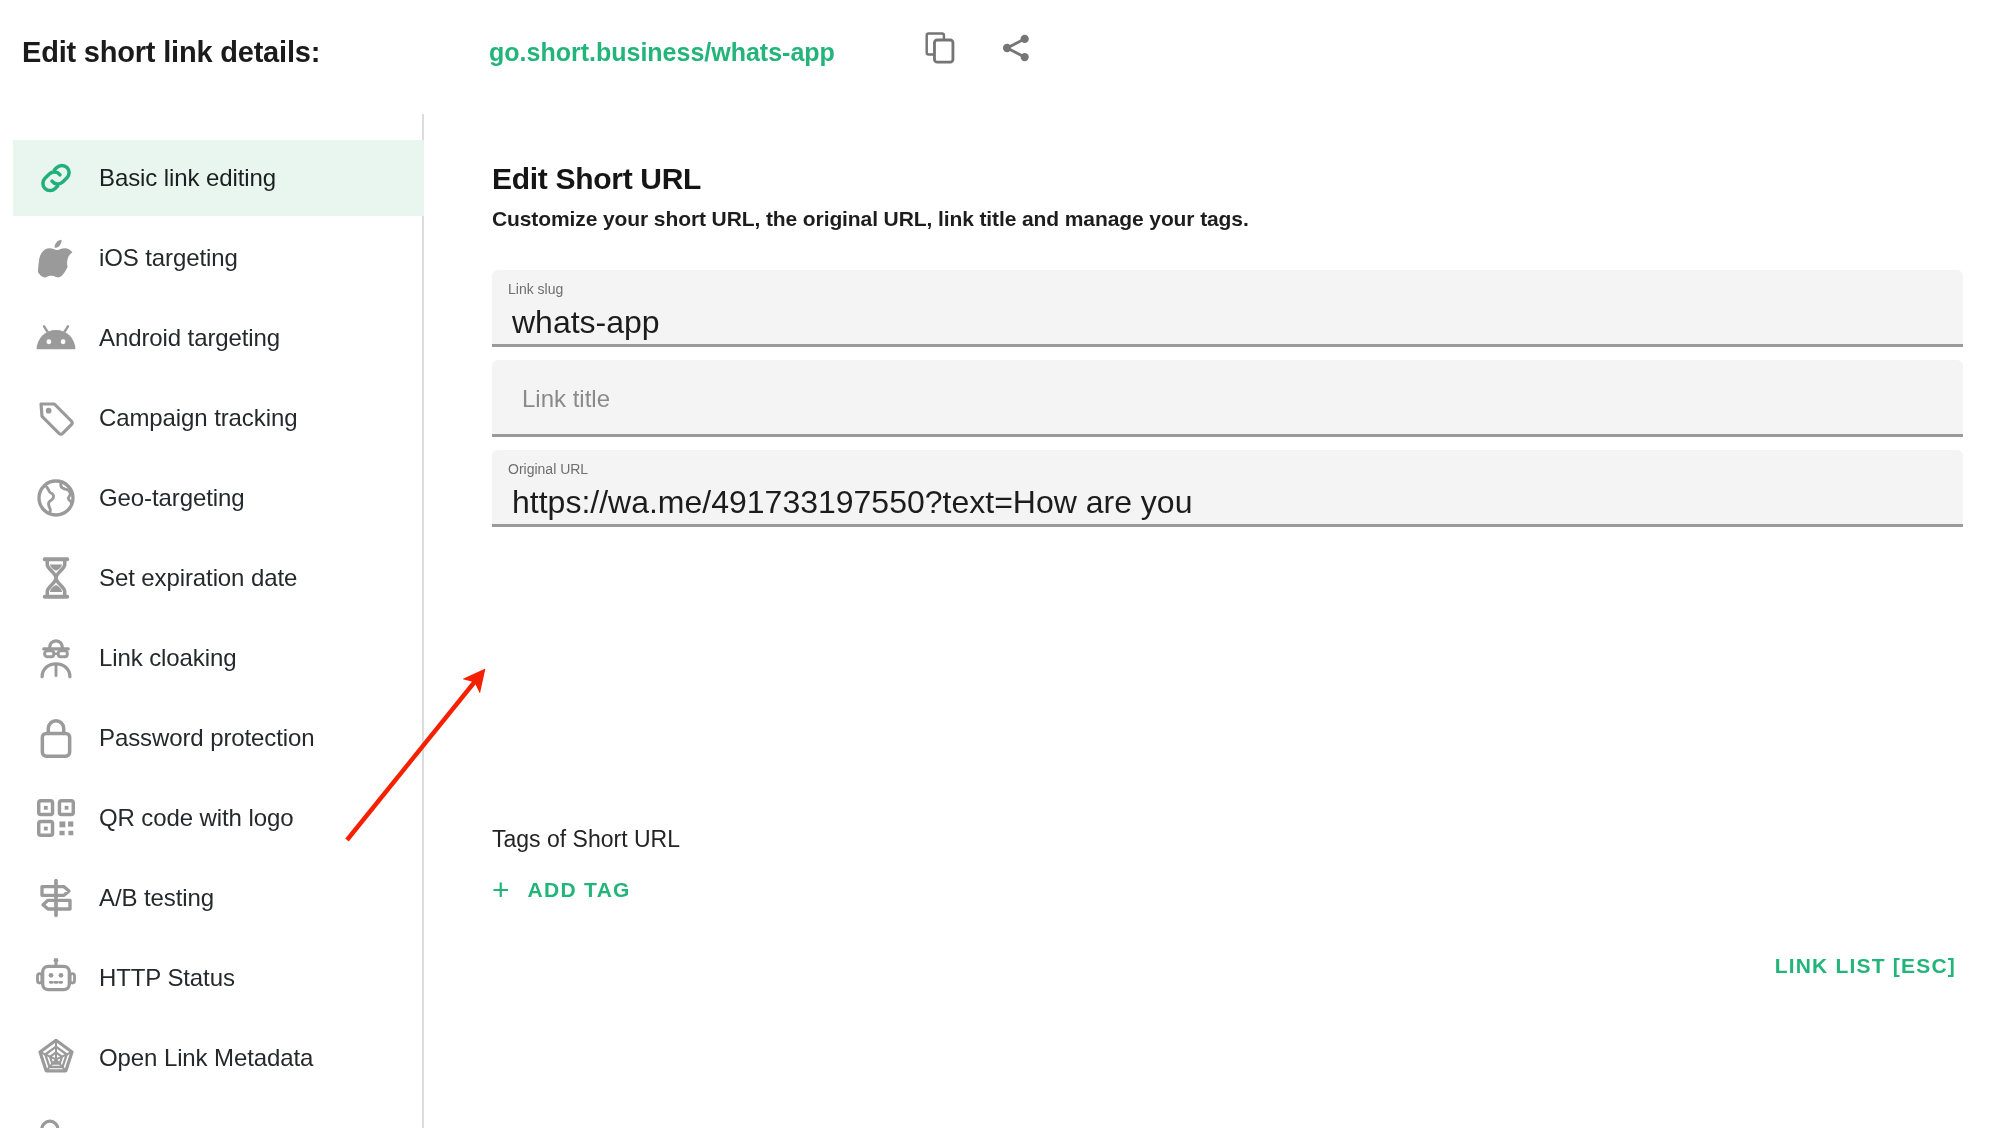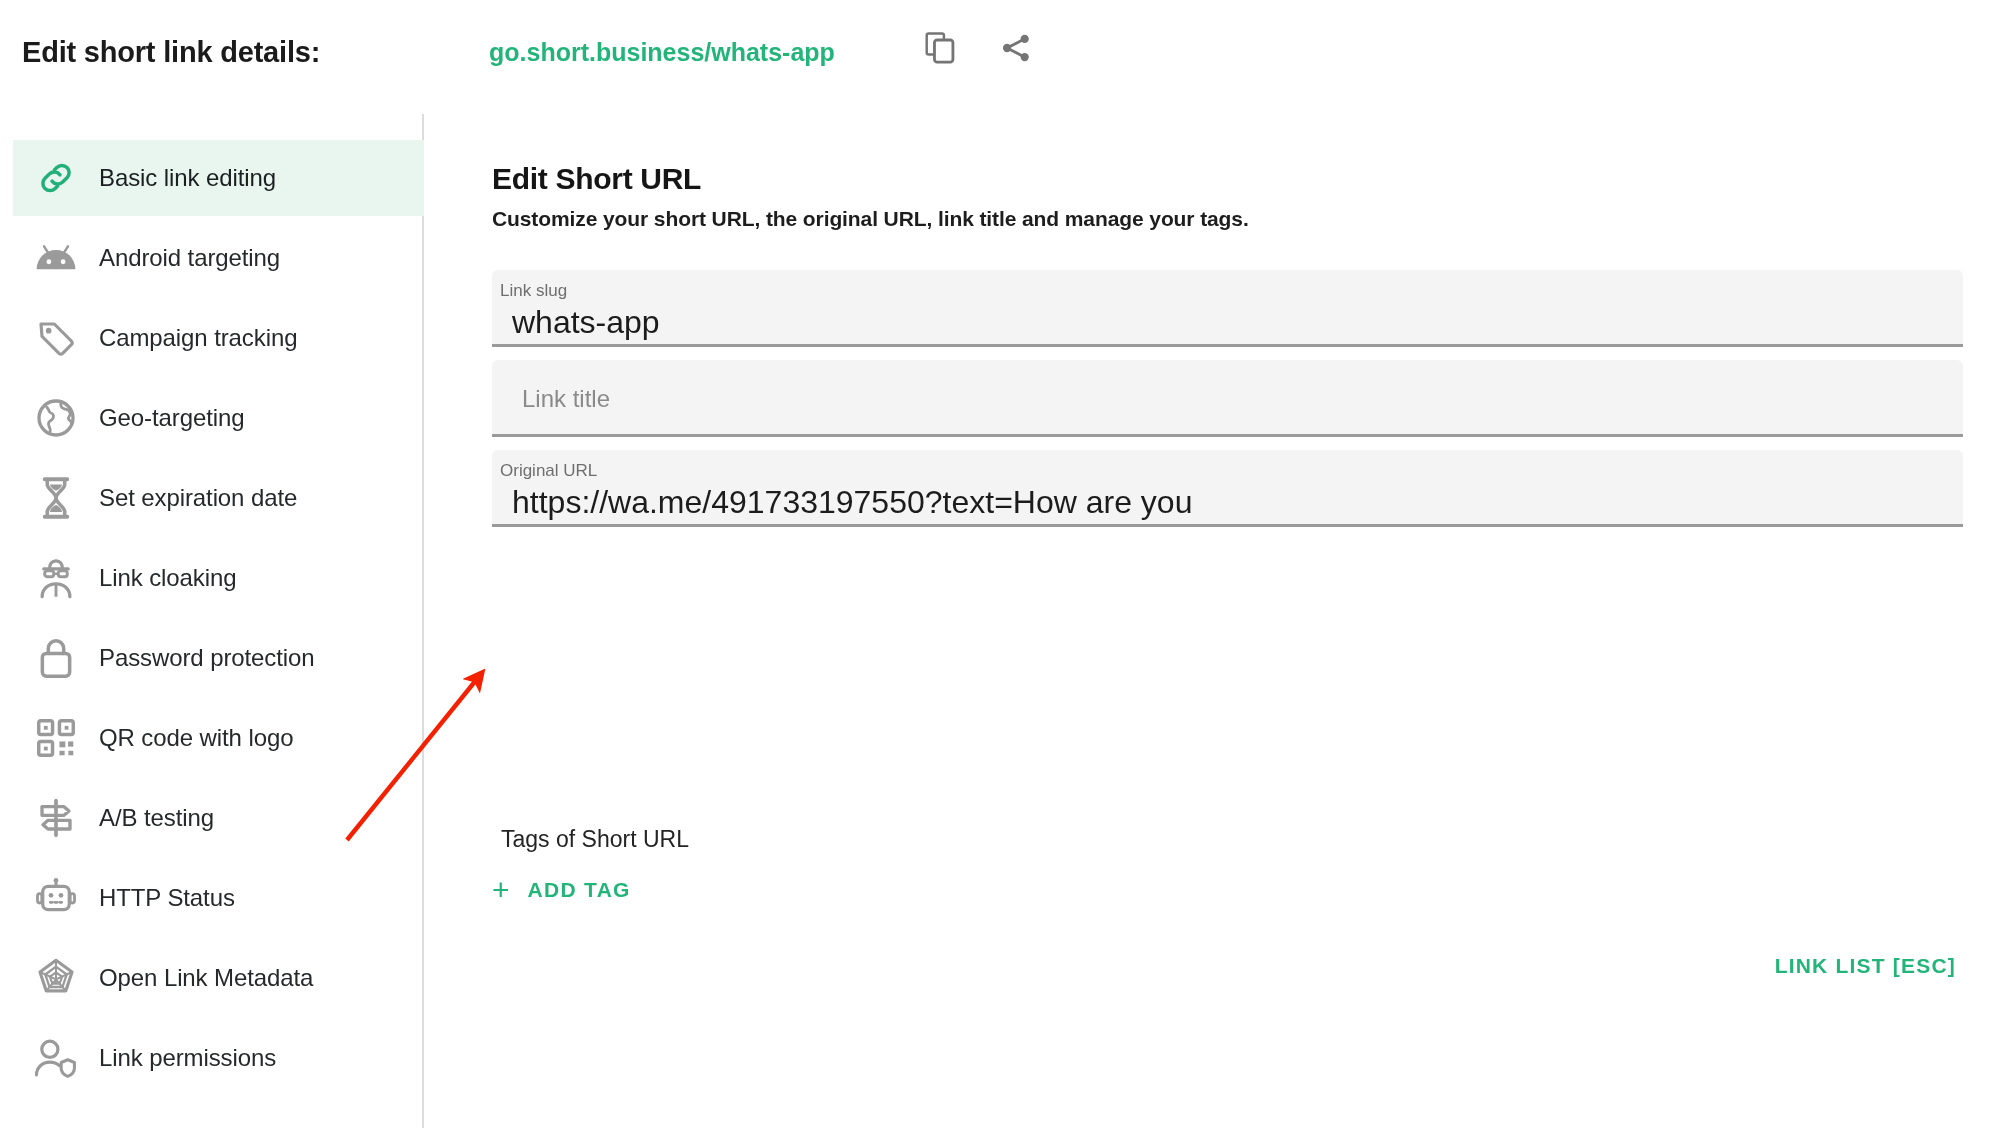--- a/index.html
+++ b/index.html
@@ -124,44 +124,43 @@
     font-size: 21px;
     font-weight: 700;
     color: #1d1d1d;
     letter-spacing: -0.1px;
   }
   .section-label {
     position: absolute;
     left: 68px;
     font-size: 23px;
     color: #242424;
-    margin-left: 9px;
   }
   .lbl-customize { top: 168px; }
   .lbl-tags { top: 712px; }
 
   
   .field {
     position: absolute;
     left: 68px;
     width: 1471px;
     background: #f4f4f4;
     border-radius: 6px 6px 0 0;
     border-bottom: 3px solid #9a9a9a;
     cursor: text;
   }
   .field-slug  { top: 156px; height: 77px; }
   .field-title { top: 246px; height: 77px; }
   .field-url   { top: 336px; height: 77px; }
 
   .field-caption {
     position: absolute;
-    left: 8px;
+    left: 16px;
     top: 11px;
-    font-size: 17px;
+    font-size: 14px;
     color: #6f6f6f;
     pointer-events: none;
   }
   .field-value {
     position: absolute;
     left: 20px;
     top: 34px;
     font-size: 32px;
     color: #1c1c1c;
     white-space: nowrap;
@@ -260,20 +259,29 @@
   <div class="side-item active">
     <span class="side-icon">
       <svg width="40" height="40" viewBox="0 0 24 24" fill="none">
         <path d="M9.6 13.9a4.3 4.3 0 0 0 6.4.5l2.6-2.6a4.3 4.3 0 1 0-6.1-6.1l-1.5 1.5" stroke="#22b07a" stroke-width="2.1" stroke-linecap="round"></path>
         <path d="M14.4 10.1a4.3 4.3 0 0 0-6.4-.5l-2.6 2.6a4.3 4.3 0 1 0 6.1 6.1l1.5-1.5" stroke="#22b07a" stroke-width="2.1" stroke-linecap="round"></path>
       </svg>
     </span>
     <span class="side-label">Basic link editing</span>
   </div>
 
+  <div class="side-item">
+    <span class="side-icon">
+      <svg width="36" height="40" viewBox="0 0 22 26" fill="none">
+        <path d="M14.6 1.2c.2 1.4-.4 2.7-1.2 3.6-.8.9-2.1 1.6-3.3 1.5-.2-1.3.5-2.7 1.3-3.6.8-.9 2.2-1.5 3.2-1.5z" fill="#9a9a9a"></path>
+        <path d="M18.6 18.6c-.6 1.4-.9 2-1.7 3.2-1.1 1.7-2.6 3.8-4.5 3.8-1.7 0-2.1-1.1-4.4-1.1-2.3 0-2.8 1.1-4.5 1.1-1.9 0-3.3-1.9-4.4-3.6C-.2 18.6-.5 13 1.4 10c1.3-2.1 3.4-3.3 5.4-3.3 2 0 3.3 1.1 5 1.1 1.6 0 2.6-1.1 5-1.1 1.8 0 3.6 1 4.9 2.7-4.3 2.4-3.6 8.5-3.1 9.2z" fill="#9a9a9a"></path>
+      </svg>
+    </span>
+    <span class="side-label">iOS targeting</span>
+  </div>
 
   <div class="side-item">
     <span class="side-icon">
       <svg width="42" height="30" viewBox="0 0 26 16" fill="none">
         <path d="M1 15h24a12 12 0 0 0-24 0z" fill="#9a9a9a"></path>
         <circle cx="8.6" cy="10.3" r="1.5" fill="#ffffff"></circle>
         <circle cx="17.4" cy="10.3" r="1.5" fill="#ffffff"></circle>
         <path d="M5.6 0.8 L8.4 5.2 M20.4 0.8 L17.6 5.2" stroke="#9a9a9a" stroke-width="1.5" stroke-linecap="round"></path>
       </svg>
     </span>

